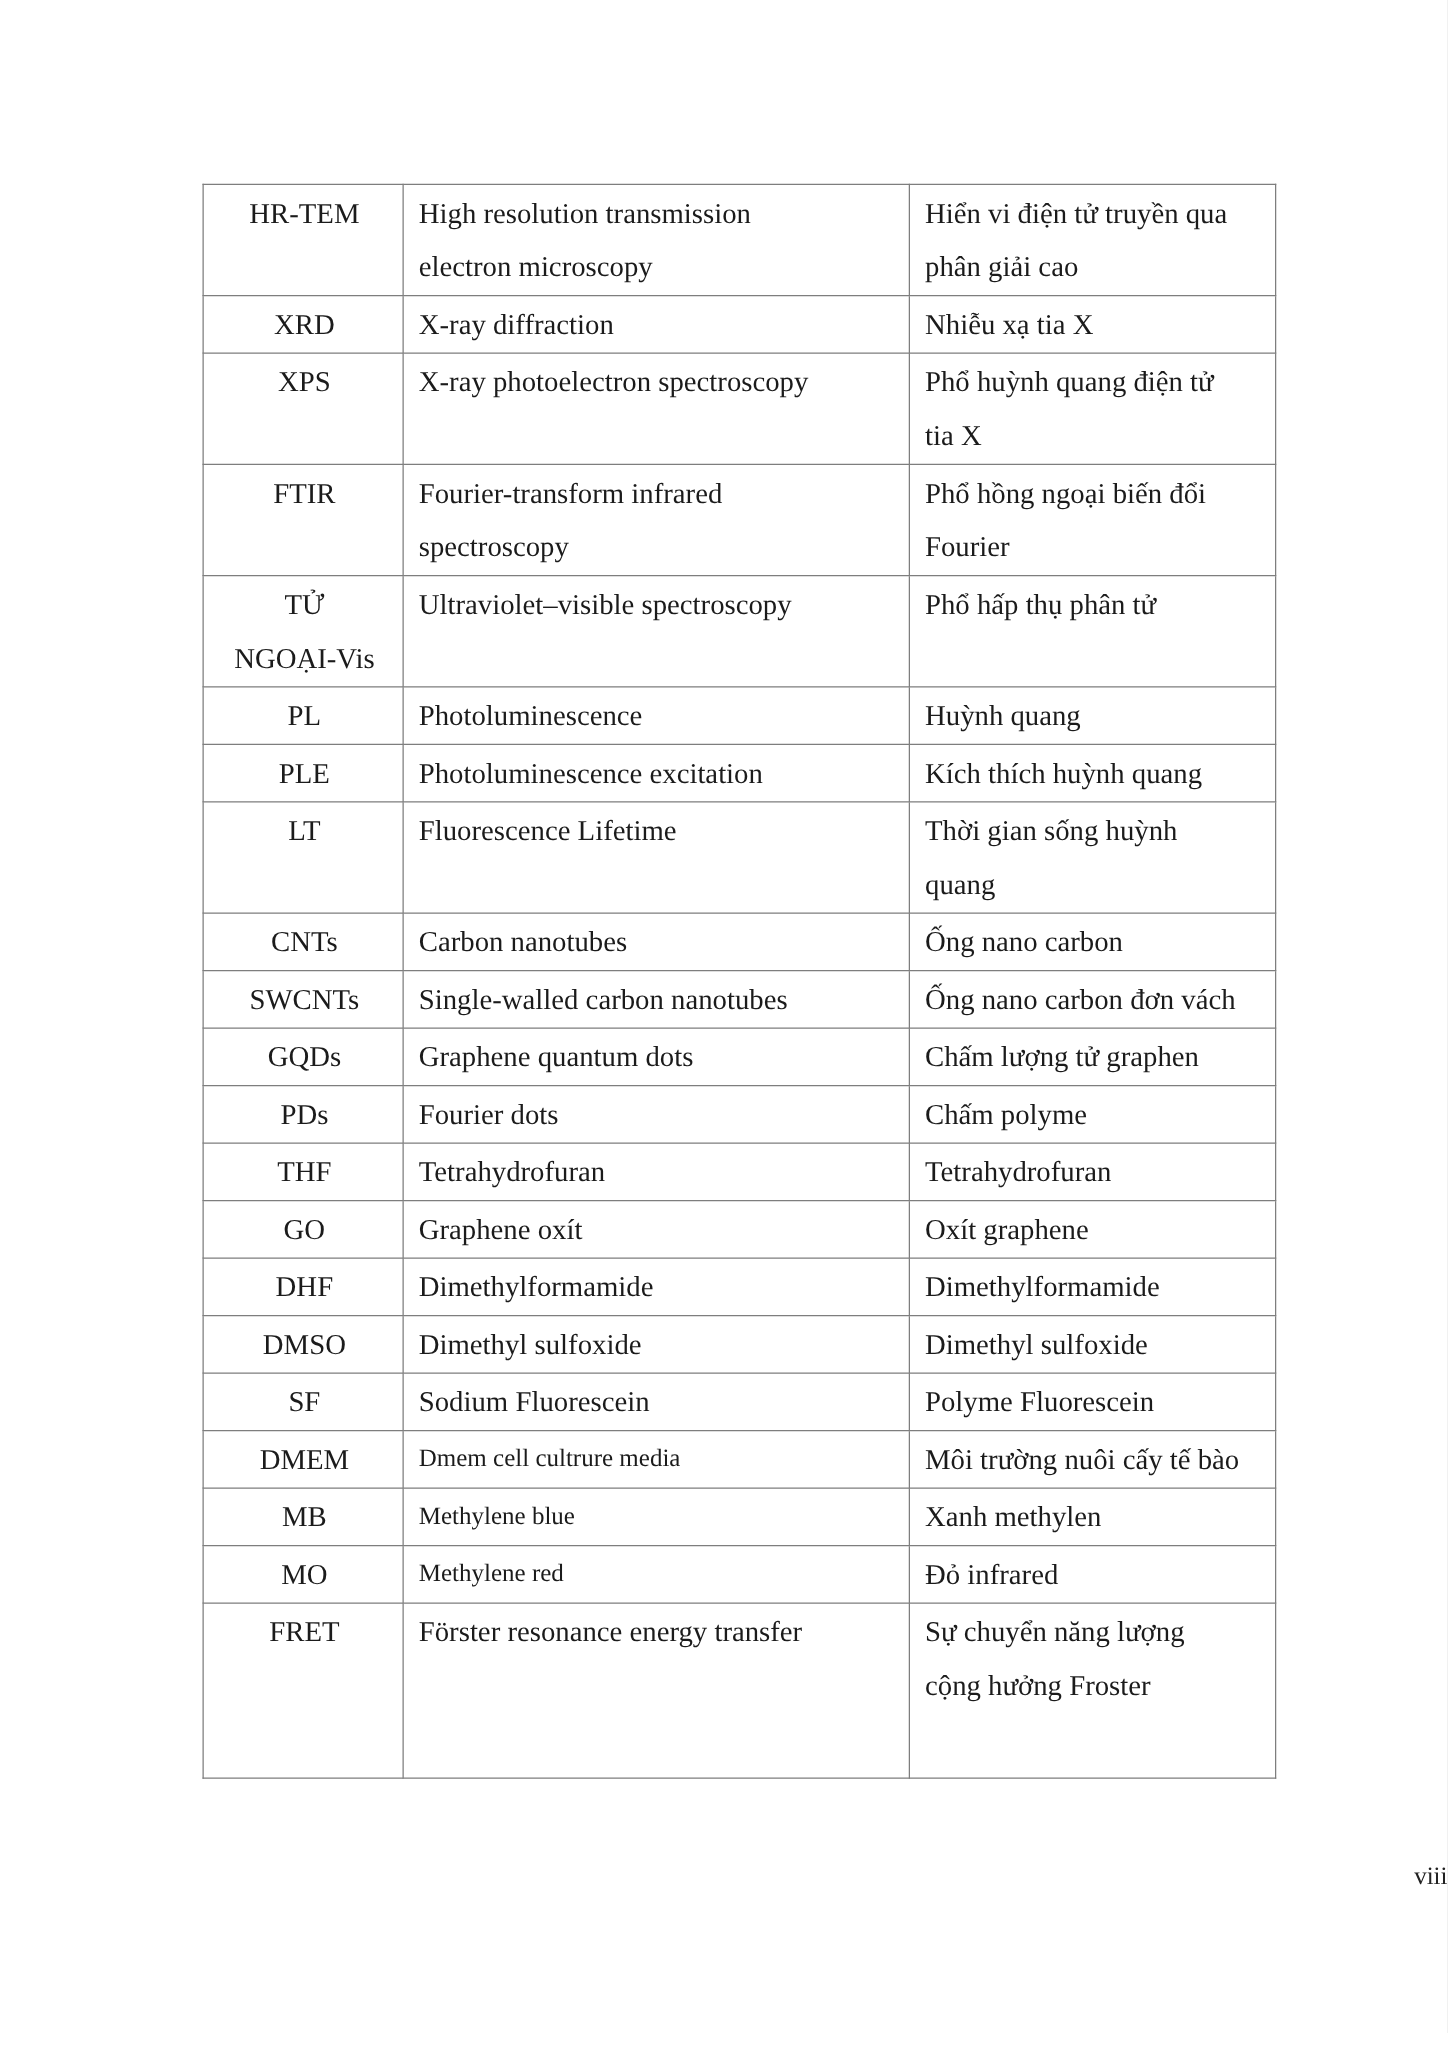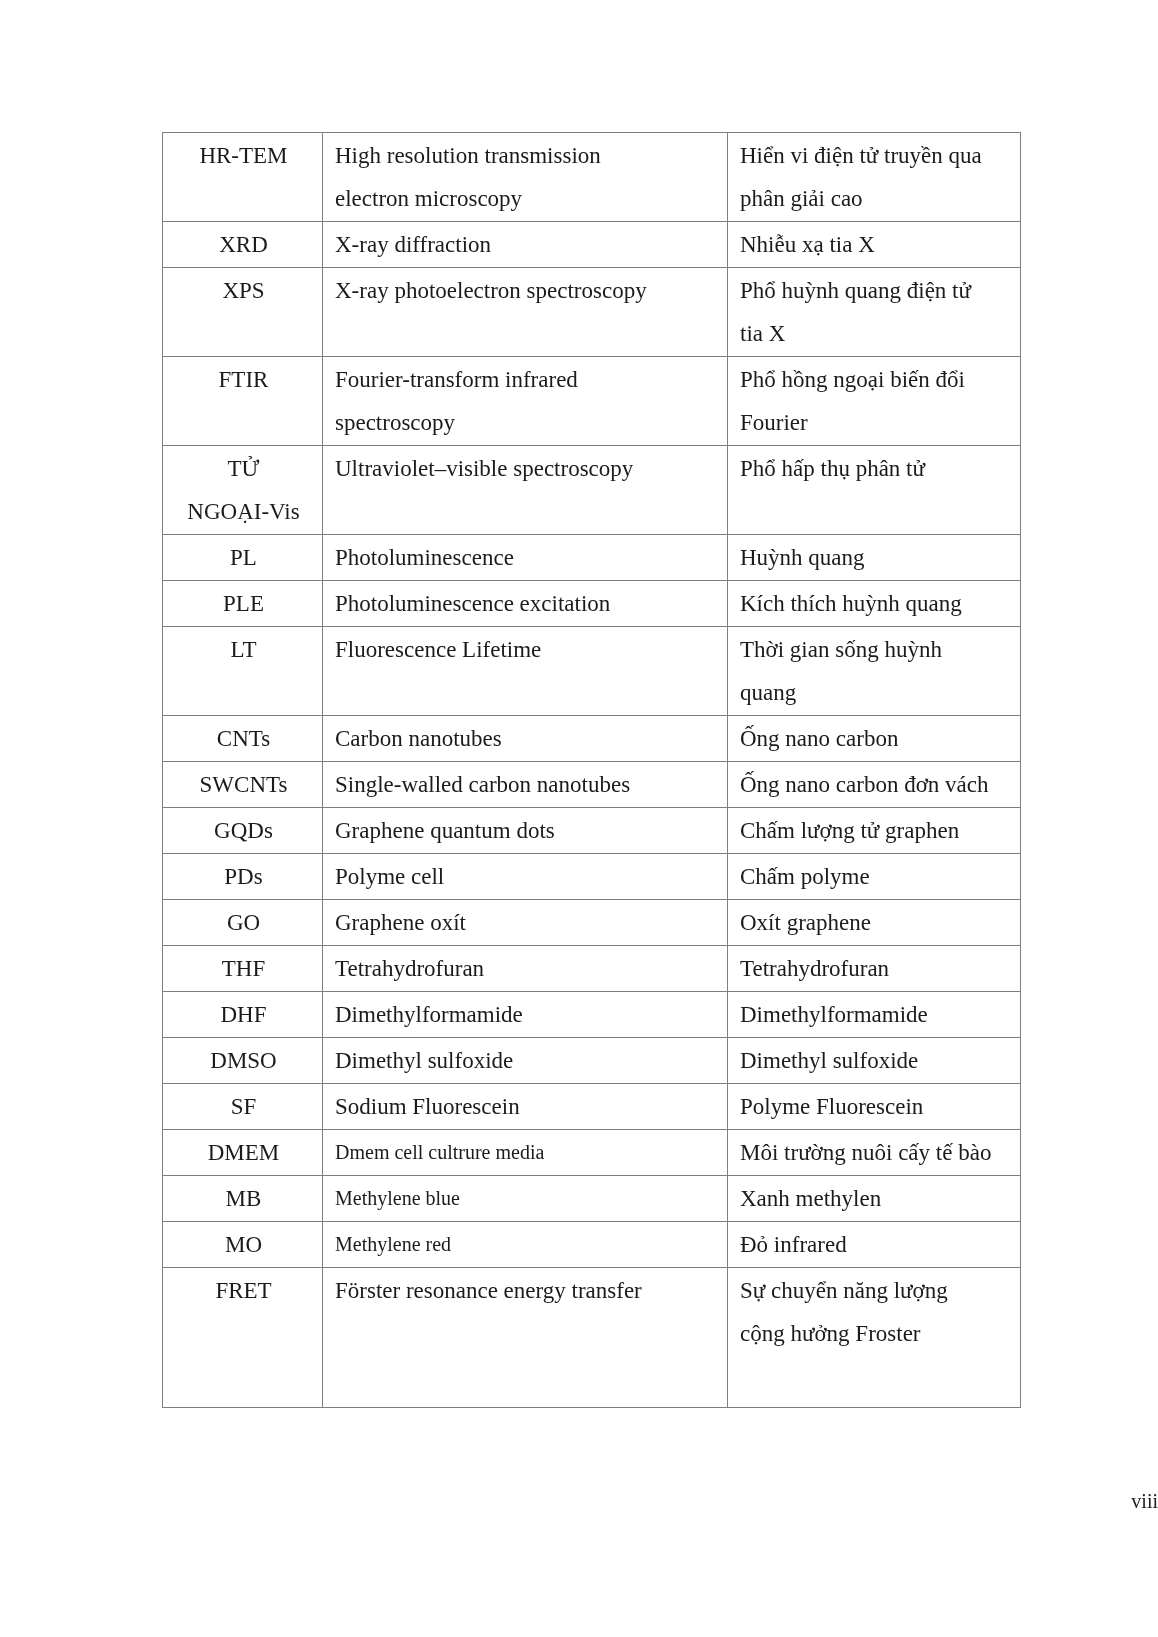--- a/index.html
+++ b/index.html
@@ -13,21 +13,21 @@
     height: 1637px;
     margin: 0 auto;
     background: #ffffff;
     font-family: "Liberation Serif", "DejaVu Serif", serif;
     color: #1b1b1b;
     overflow: hidden;
   }
   .table-wrap {
     position: absolute;
     left: 162px;
-    top: 132px;
+    top: 147px;
     width: 858px;
   }
   table.abbr-table {
     border-collapse: collapse;
     width: 100%;
     table-layout: fixed;
   }
   table.abbr-table td {
     border: 1.5px solid #7e7e7e;
     vertical-align: top;
@@ -149,34 +149,34 @@
   </tr>
 
   <tr>
     <td class="col-abbr">GQDs</td>
     <td class="col-en">Graphene quantum dots</td>
     <td class="col-vi">Chấm lượng tử graphen</td>
   </tr>
 
   <tr>
     <td class="col-abbr">PDs</td>
-    <td class="col-en">Polyme cell</td>
+    <td class="col-en">Fourier dots</td>
     <td class="col-vi">Chấm polyme</td>
+  </tr>
+
+  <tr>
+    <td class="col-abbr">THF</td>
+    <td class="col-en">Tetrahydrofuran</td>
+    <td class="col-vi">Tetrahydrofuran</td>
   </tr>
 
   <tr>
     <td class="col-abbr">GO</td>
     <td class="col-en">Graphene oxít</td>
     <td class="col-vi">Oxít graphene</td>
-  </tr>
-
-  <tr>
-    <td class="col-abbr">THF</td>
-    <td class="col-en">Tetrahydrofuran</td>
-    <td class="col-vi">Tetrahydrofuran</td>
   </tr>
 
   <tr>
     <td class="col-abbr">DHF</td>
     <td class="col-en">Dimethylformamide</td>
     <td class="col-vi">Dimethylformamide</td>
   </tr>
 
   <tr>
     <td class="col-abbr">DMSO</td>

